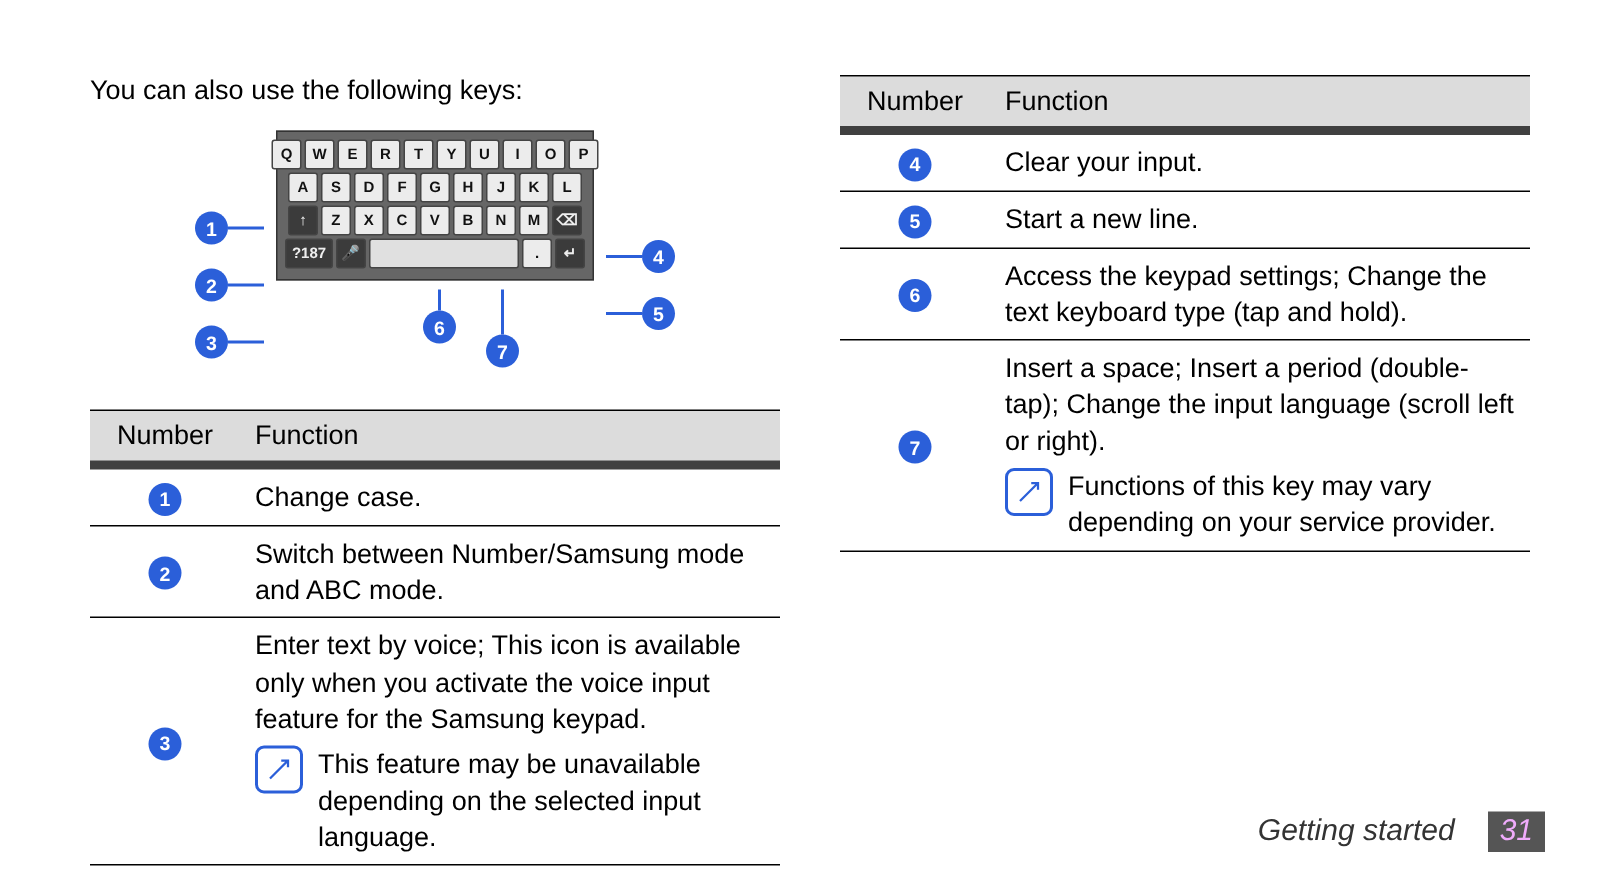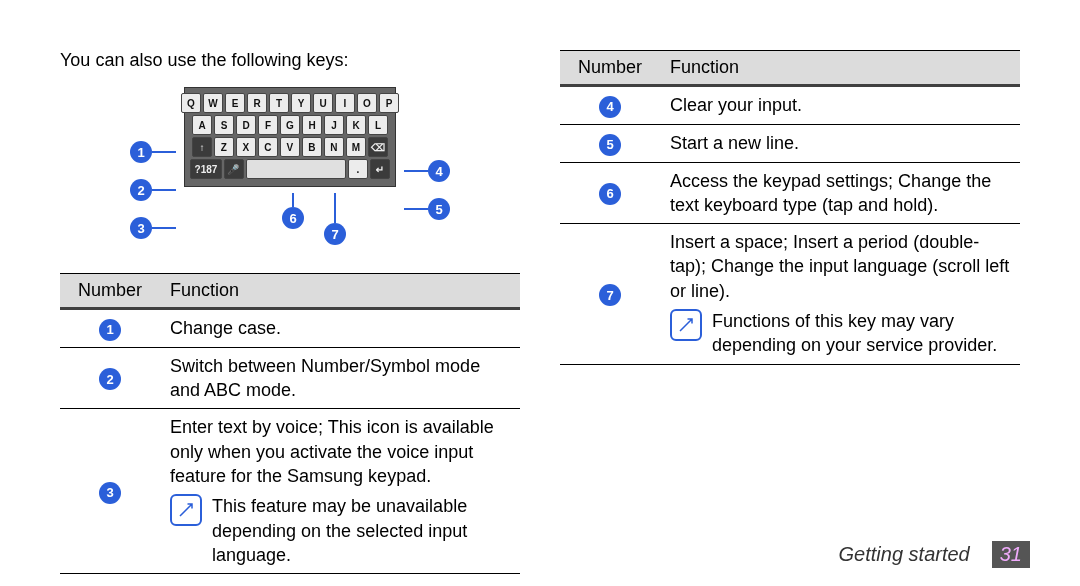--- a/index.html
+++ b/index.html
@@ -119,21 +119,21 @@
     border-collapse: collapse;
     font-size: 18px;
     margin-bottom: 8px;
   }
   table.func th {
     background: #dcdcdc;
     text-align: left;
     font-weight: normal;
     padding: 6px 10px;
     border-top: 1px solid #000;
-    border-bottom: 3px solid #404040;
+    border-bottom: 6px solid #404040;
   }
   table.func th:first-child,
   table.func td:first-child {
     width: 80px;
     text-align: center;
     vertical-align: middle;
   }
   table.func td {
     padding: 6px 10px;
     border-bottom: 1px solid #000;
@@ -277,21 +277,21 @@
           <th>Function</th>
         </tr>
       </thead>
       <tbody>
         <tr>
           <td><span class="circle-num intable">1</span></td>
           <td>Change case.</td>
         </tr>
         <tr>
           <td><span class="circle-num intable">2</span></td>
-          <td>Switch between Number/Symbol mode and ABC mode.</td>
+          <td>Switch between Number/Samsung mode and ABC mode.</td>
         </tr>
         <tr>
           <td><span class="circle-num intable">3</span></td>
           <td>
             <div>Enter text by voice; This icon is available only when you activate the voice input feature for the Samsung keypad.</div>
             <div class="note-row">
               <span class="note-icon">
                 <svg viewBox="0 0 24 24">
                     <path fill="none" stroke="#2b5fd9" stroke-width="2" d="M4 20 L20 4 M14 4 L20 4 L20 10"></path>
                   </svg>
@@ -321,21 +321,21 @@
           <td><span class="circle-num intable">5</span></td>
           <td>Start a new line.</td>
         </tr>
         <tr>
           <td><span class="circle-num intable">6</span></td>
           <td>Access the keypad settings; Change the text keyboard type (tap and hold).</td>
         </tr>
         <tr>
           <td><span class="circle-num intable">7</span></td>
           <td>
-            <div>Insert a space; Insert a period (double-tap); Change the input language (scroll left or line).</div>
+            <div>Insert a space; Insert a period (double-tap); Change the input language (scroll left or right).</div>
             <div class="note-row">
               <span class="note-icon">
                 <svg viewBox="0 0 24 24">
                     <path fill="none" stroke="#2b5fd9" stroke-width="2" d="M4 20 L20 4 M14 4 L20 4 L20 10"></path>
                   </svg>
               </span>
               <span class="note-text">Functions of this key may vary depending on your service provider.</span>
             </div>
           </td>
         </tr>

